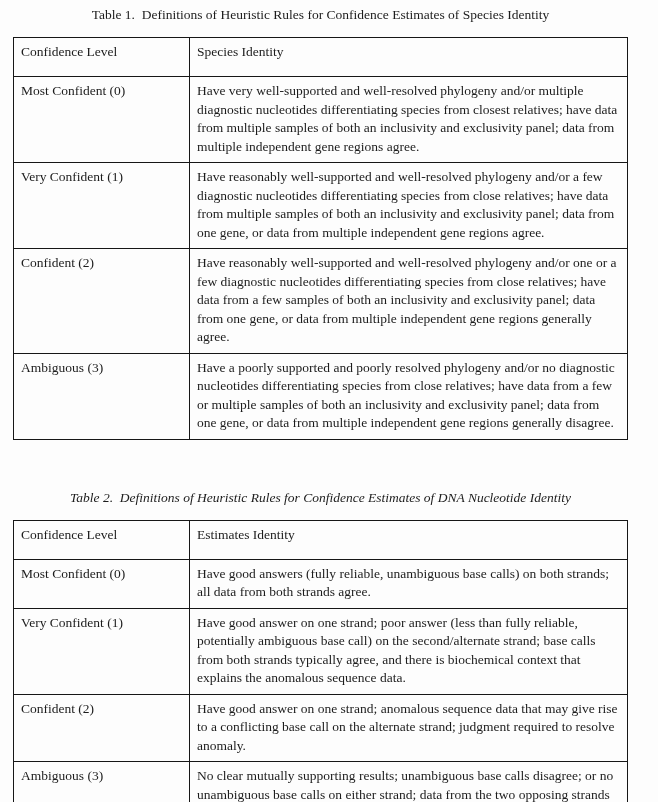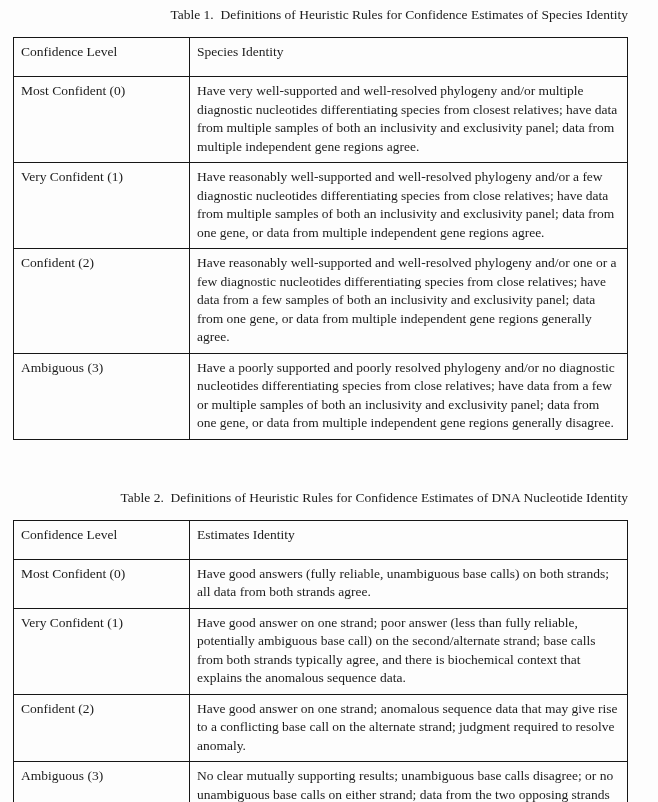--- a/index.html
+++ b/index.html
@@ -10,28 +10,29 @@
     font-family: "Liberation Serif", "DejaVu Serif", serif;
     color: #1c1c1c;
     overflow: hidden;
   }
   .page {
     width: 658px;
     height: 802px;
     padding: 6px 30px 10px 13px;
   }
   .caption {
-    text-align: right;
+    text-align: center;
     font-size: 13.5px;
     line-height: 18px;
     white-space: pre-wrap;
     margin-bottom: 13px;
   }
   .caption-2 {
     margin-top: 49px;
+    font-style: italic;
   }
   table.rules-table {
     width: 615px;
     border-collapse: collapse;
     table-layout: fixed;
   }
   table.rules-table, table.rules-table th, table.rules-table td {
     border: 1.5px solid #161616;
   }
   table.rules-table th, table.rules-table td {

